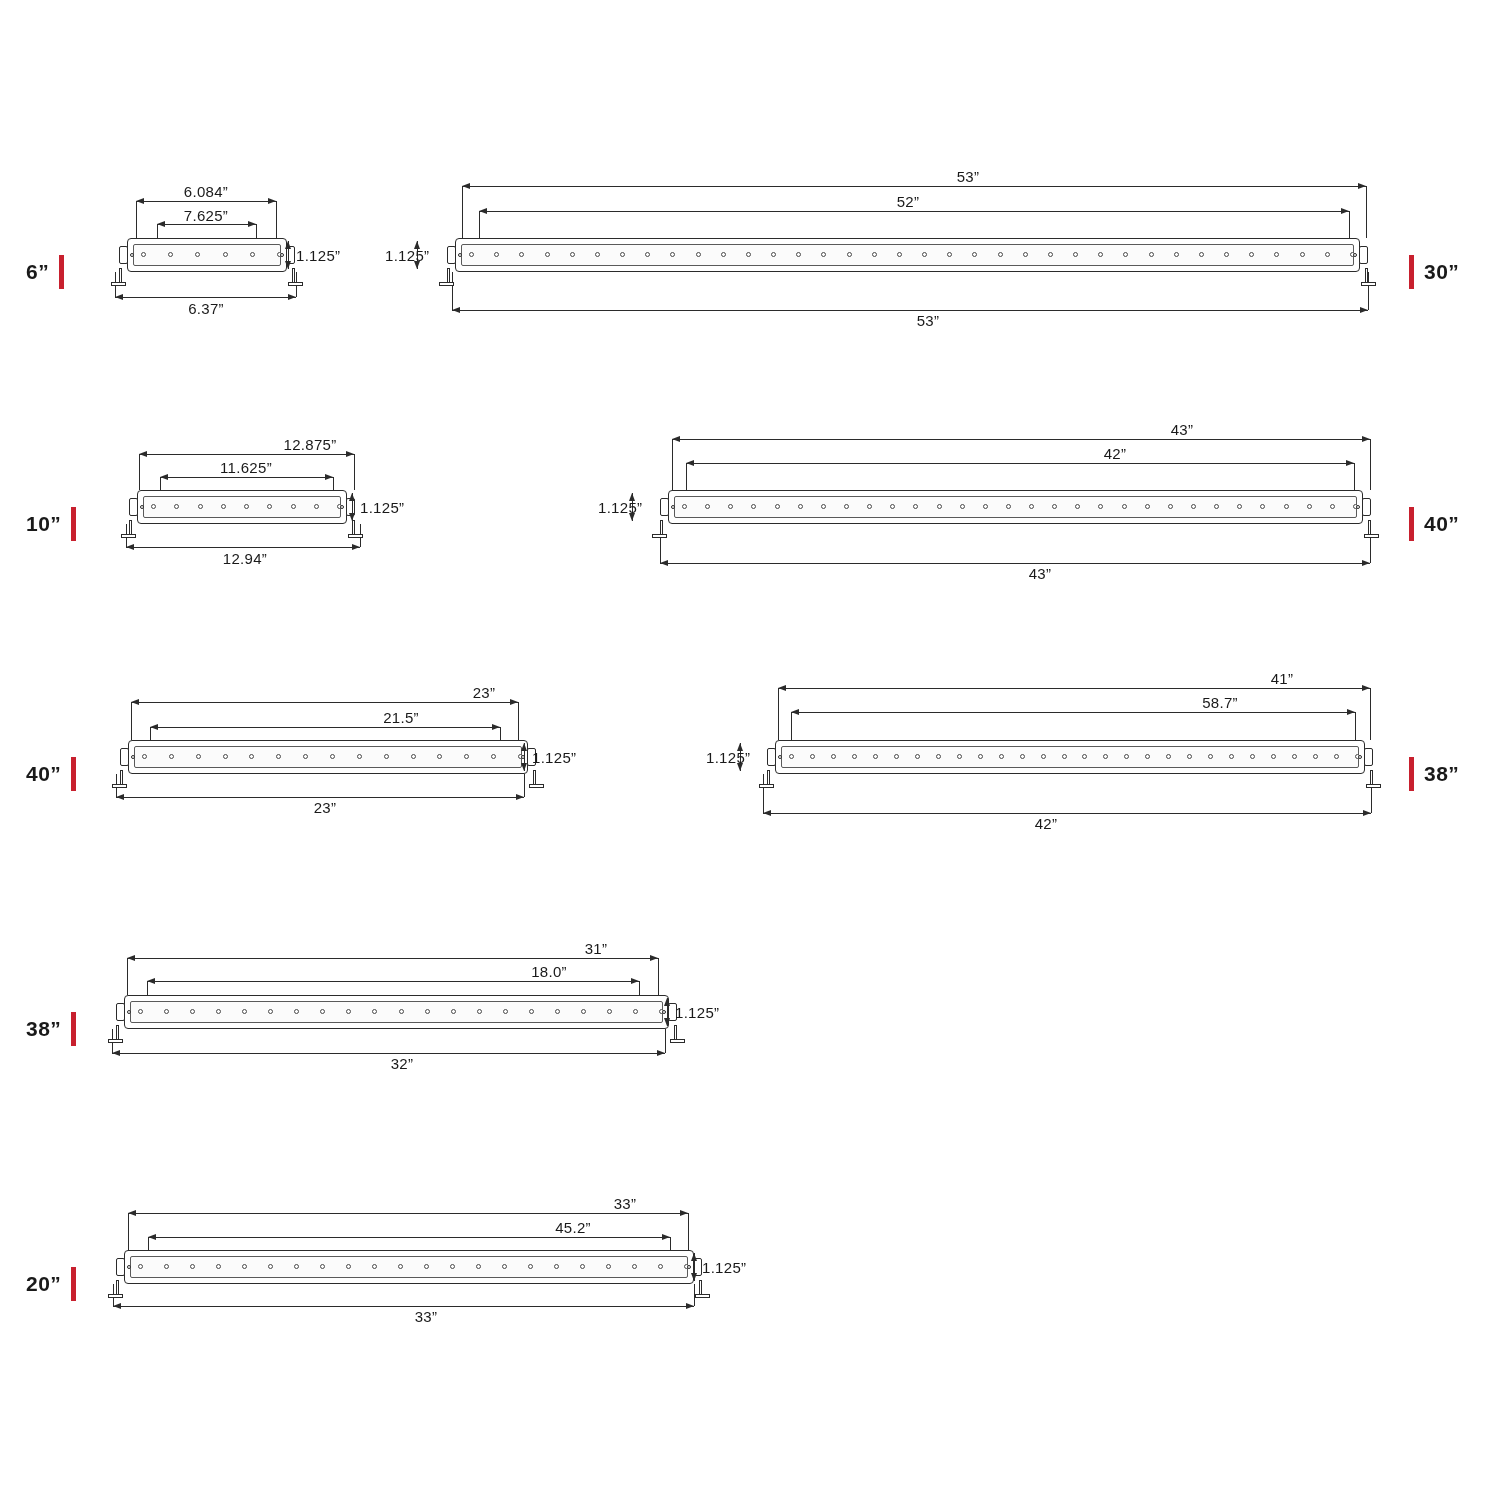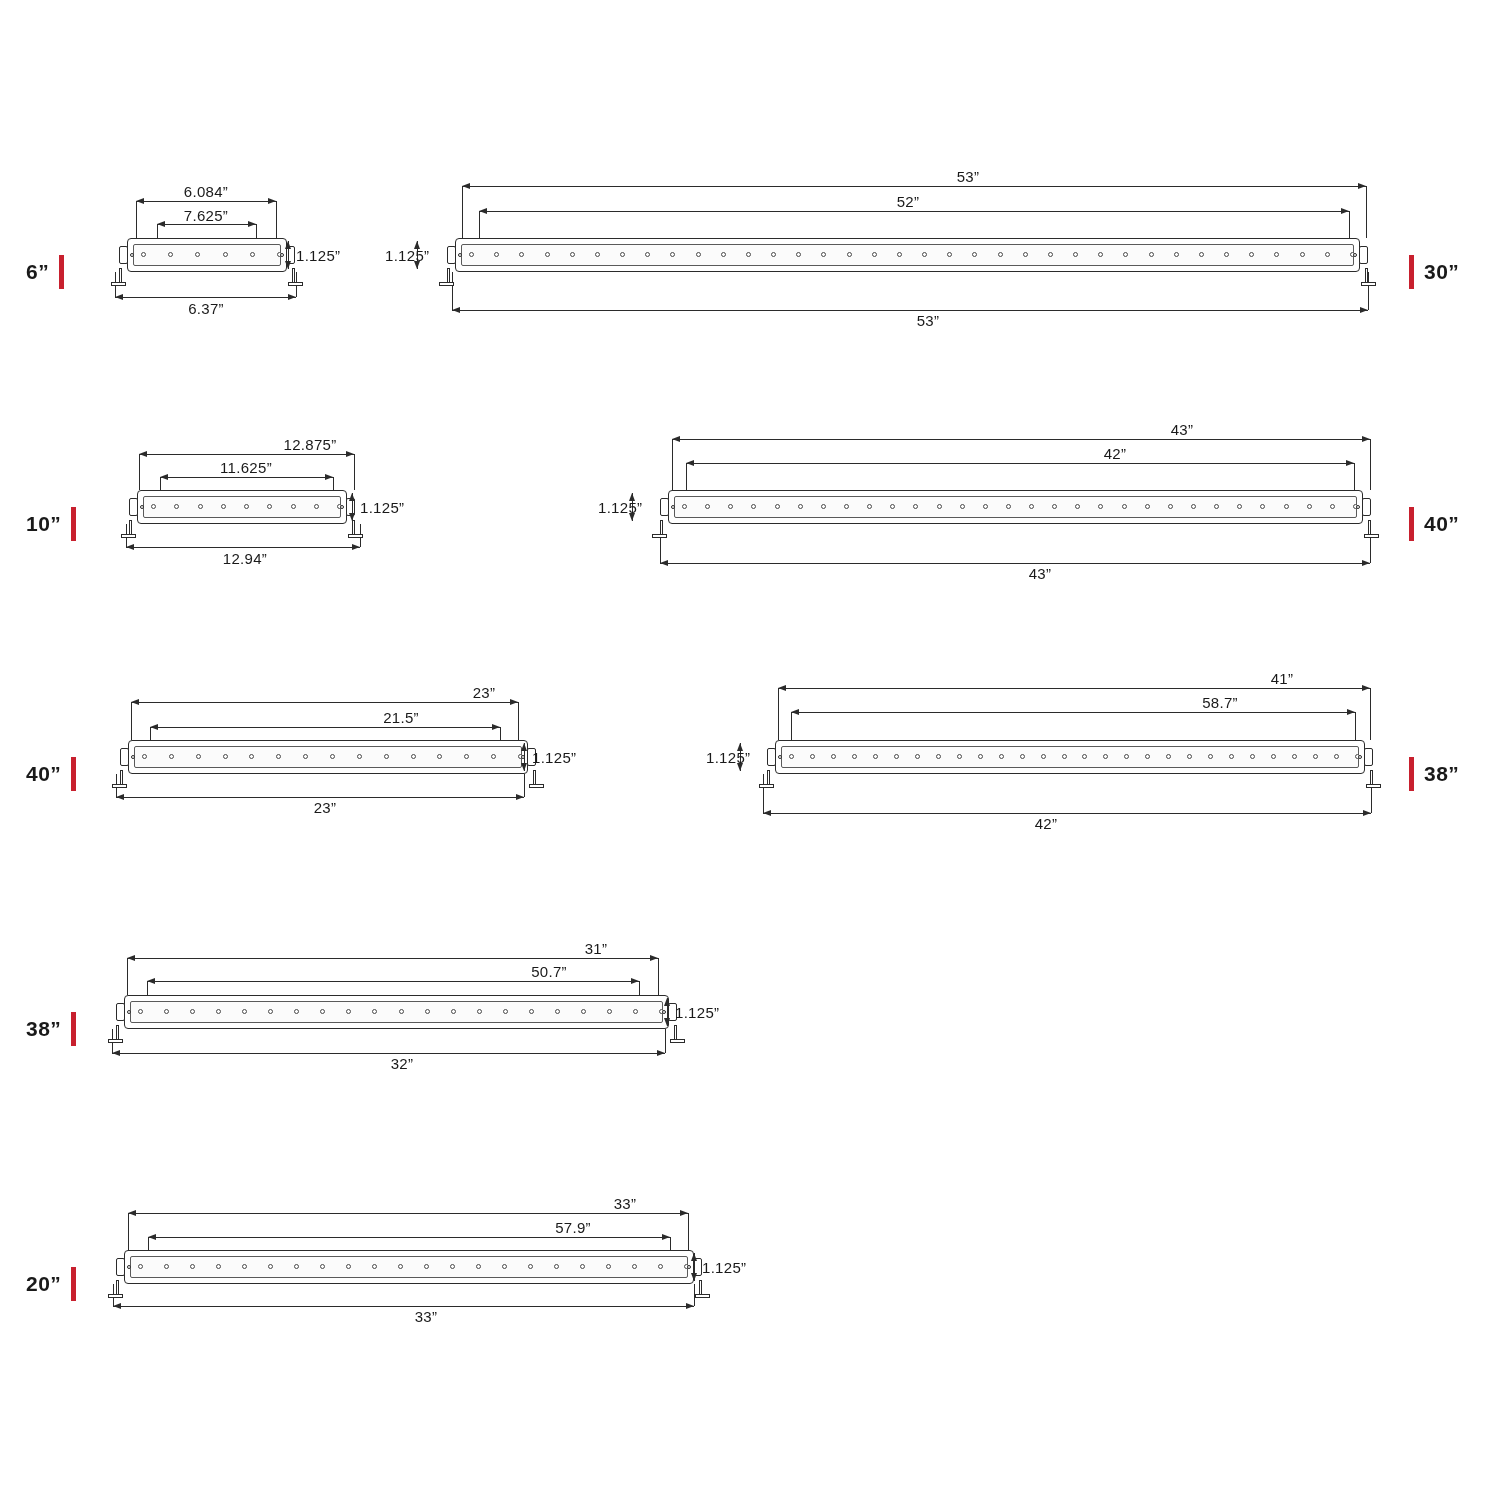--- a/index.html
+++ b/index.html
@@ -539,21 +539,21 @@
       <div class="bolt" style="left: 3px; top: 15px;"></div>
       <div class="bolt" style="left: 538px; top: 15px;"></div>
     </div>
     <div class="dim-line-h" style="left: 127px; top: 958px; width: 531px;"></div>
     <div class="arrow left" style="left: 127px; top: 955px;"></div>
     <div class="arrow right" style="left: 650px; top: 955px;"></div>
     <div class="dim-text center" style="left: 596px; top: 940px;">31”</div>
     <div class="dim-line-h" style="left: 147px; top: 981px; width: 492px;"></div>
     <div class="arrow left" style="left: 147px; top: 978px;"></div>
     <div class="arrow right" style="left: 631px; top: 978px;"></div>
-    <div class="dim-text center" style="left: 549px; top: 963px;">50.7”</div>
+    <div class="dim-text center" style="left: 549px; top: 963px;">18.0”</div>
     <div class="dim-line-h" style="left: 112px; top: 1053px; width: 553px;"></div>
     <div class="arrow left" style="left: 112px; top: 1050px;"></div>
     <div class="arrow right" style="left: 657px; top: 1050px;"></div>
     <div class="dim-text center" style="left: 402px; top: 1055px;">32”</div>
     <div class="dim-line-v" style="left: 667px; top: 998px; height: 28px;"></div>
     <div class="arrow-v up" style="left: 664px; top: 998px;"></div>
     <div class="arrow-v down" style="left: 664px; top: 1018px;"></div>
     <div class="dim-text" style="left: 675px; top: 1004px;">1.125”</div>
     <div class="size-label" style="left: 26px; top: 1267px;">
       <span>20”</span>
@@ -599,21 +599,21 @@
       <div class="bolt" style="left: 3px; top: 15px;"></div>
       <div class="bolt" style="left: 563px; top: 15px;"></div>
     </div>
     <div class="dim-line-h" style="left: 128px; top: 1213px; width: 560px;"></div>
     <div class="arrow left" style="left: 128px; top: 1210px;"></div>
     <div class="arrow right" style="left: 680px; top: 1210px;"></div>
     <div class="dim-text center" style="left: 625px; top: 1195px;">33”</div>
     <div class="dim-line-h" style="left: 148px; top: 1237px; width: 522px;"></div>
     <div class="arrow left" style="left: 148px; top: 1234px;"></div>
     <div class="arrow right" style="left: 662px; top: 1234px;"></div>
-    <div class="dim-text center" style="left: 573px; top: 1219px;">57.9”</div>
+    <div class="dim-text center" style="left: 573px; top: 1219px;">45.2”</div>
     <div class="dim-line-h" style="left: 113px; top: 1306px; width: 581px;"></div>
     <div class="arrow left" style="left: 113px; top: 1303px;"></div>
     <div class="arrow right" style="left: 686px; top: 1303px;"></div>
     <div class="dim-text center" style="left: 426px; top: 1308px;">33”</div>
     <div class="dim-line-v" style="left: 694px; top: 1253px; height: 28px;"></div>
     <div class="arrow-v up" style="left: 691px; top: 1253px;"></div>
     <div class="arrow-v down" style="left: 691px; top: 1273px;"></div>
     <div class="dim-text" style="left: 702px; top: 1259px;">1.125”</div>
   </div>
 

